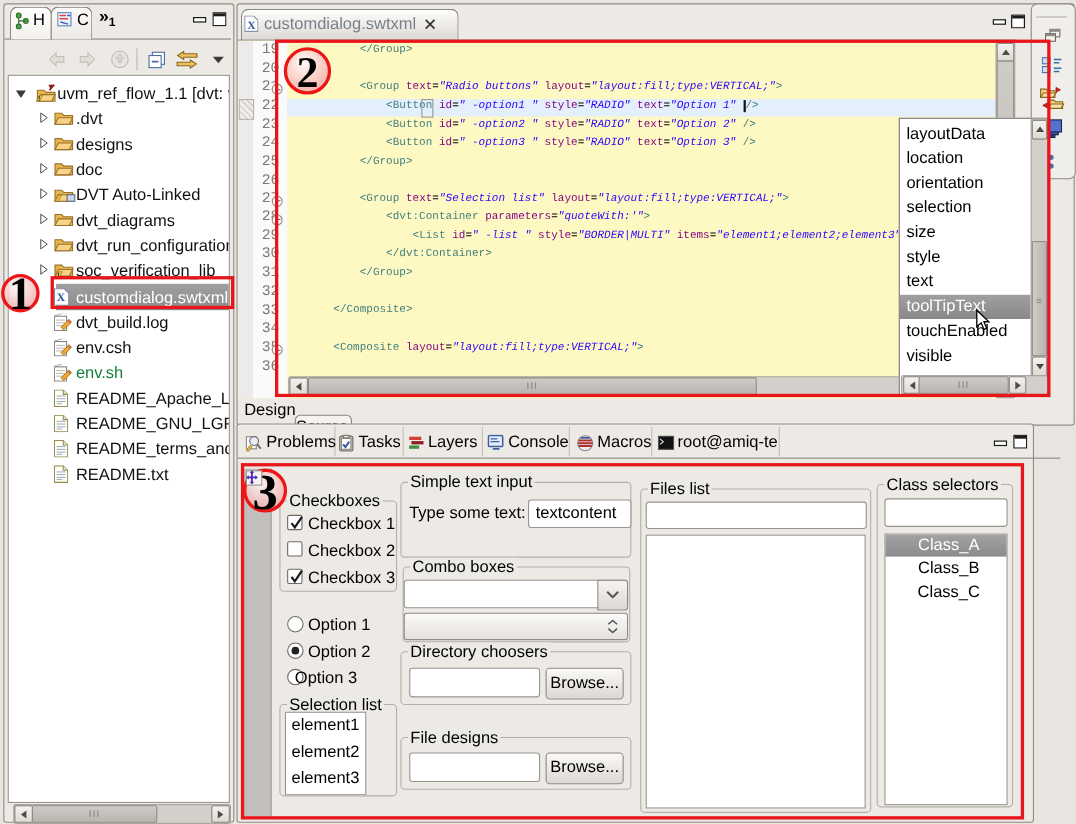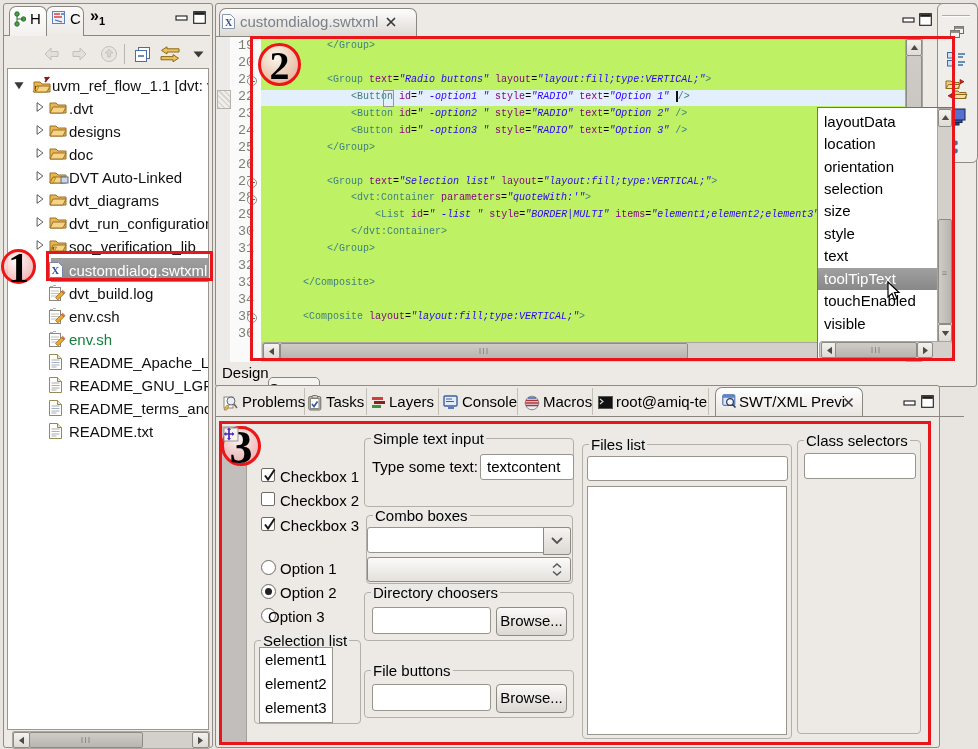--- a/index.html
+++ b/index.html
@@ -13,21 +13,21 @@
 #ltabbar{position:absolute;left:0;top:0;width:206px;height:31px;border-bottom:1px solid #8a8680}
 .ticon{position:absolute;top:7px}
 #ltoolbar{position:absolute;left:0;top:32px;width:206px;height:29px}
 #treewrap{position:absolute;left:3px;top:64px;width:200px;height:660px;background:#fff;
  border:1px solid #9a968f;overflow:hidden}
 .trow{position:absolute;left:0;width:100%;height:22px;font-size:15px;color:#111;white-space:nowrap}
 .trow .lbl{position:absolute;top:2px}
 .exp{position:absolute;width:10px;height:10px}
 
 #edpanel{left:215px;top:3px;width:760px;height:382px}
-#edcontent{position:absolute;left:1px;top:33px;width:689px;height:325px;background:#bef264;overflow:hidden}
+#edcontent{position:absolute;left:1px;top:33px;width:689px;height:325px;background:#fef9c3;overflow:hidden}
 #gutter{position:absolute;left:0;top:0;width:13px;height:325px;background:#ecebe9}
 #lnums{position:absolute;left:13px;top:0;width:24px;height:325px;background:#fbfafa;
  font-family:"Liberation Mono",monospace;font-size:13.4px;color:#7d7d74;text-align:right}
 .ln{height:16.95px;line-height:16.95px}
 #code{position:absolute;left:38px;top:0;right:0;height:325px;
  font-family:"Liberation Mono",monospace;font-size:10px;white-space:pre}
 .cl{height:16.95px;line-height:16.95px}
 .tg{color:#3f7f7f}.at{color:#7f007f}.av{color:#2a00ff;font-style:italic}.eq{color:#000}
 #curline{position:absolute;left:35px;top:52.5px;right:0;height:16.95px;background:#e3effb}
 
@@ -476,47 +476,38 @@
      <path d="M2 5.5h12M1.4 8h13.2M2 10.5h12" stroke="#b03030" stroke-width="1.7"></path>
      <path d="M4 3h8" stroke="#4060b0" stroke-width="1.5"></path>
    </svg>
    <span style="margin-left:22px">Macros</span></div>
  <div class="btab" style="left:380px;width:112px">
    <svg width="15" height="13" viewBox="0 0 15 13" style="position:absolute;left:2px;top:8px">
      <rect x="0.5" y="0.5" width="14" height="12" fill="#111" stroke="#555"></rect>
         <path d="M2 3l3 2.5L2 8" stroke="#ddd" stroke-width="1.1" fill="none"></path>
    </svg>
    <span style="margin-left:20px">root@amiq-te</span></div>
- <div class="btab sel" style="left:499px;width:146px;border:1px solid #8a8680;border-bottom:none;border-radius:7px 7px 0 0;background:linear-gradient(#ffffff,#e8e5e0);top:1px;height:28px">
-   <svg width="16" height="15" viewBox="0 0 16 15" style="position:absolute;left:6px;top:6px">
-     <rect x="0.8" y="0.8" width="12" height="10.5" rx="1" fill="#dce8f8" stroke="#3b5ea5"></rect>
-     <rect x="0.8" y="0.8" width="12" height="3" fill="#5c85c7"></rect>
-     <circle cx="8" cy="8" r="3.4" fill="#eef4fc" stroke="#335" stroke-width="1.2"></circle>
-     <path d="M10.5 10.5l3 3" stroke="#335" stroke-width="1.6"></path>
-   </svg>
-   <span style="margin-left:23px">SWT/XML Previ</span>
-   <svg width="11" height="11" viewBox="0 0 11 11" style="position:absolute;right:8px;top:9px">
-        <path d="M1.5 1.5l8 8M9.5 1.5l-8 8" stroke="#333" stroke-width="1.5"></path>
-      </svg>
- </div>
  <svg class="abs" style="left:687px;top:12px" width="13" height="10" viewBox="0 0 13 10">
       <rect x="1" y="3" width="11" height="4" fill="#fff" stroke="#1a1a1a" stroke-width="1.1"></rect>
     </svg>
  <svg class="abs" style="left:705px;top:9px" width="13" height="13" viewBox="0 0 13 13">
       <rect x="0.7" y="0.7" width="11.6" height="11.6" fill="#fff" stroke="#1a1a1a" stroke-width="1.1"></rect>
       <rect x="1.2" y="1.2" width="10.6" height="2.6" fill="#1a1a1a"></rect>
     </svg>
 
  <div class="abs" style="left:5px;top:40px;width:25px;height:316px;background:#c1bebb;border-right:1px solid #a3a09a"></div>
  <svg class="abs" style="left:7px;top:41px;z-index:65" width="16" height="15" viewBox="0 0 16 15">
    <rect x="1" y="1" width="14" height="13" fill="#f6f3f1" stroke="#9a958e"></rect>
    <path d="M6 2.5v9M1.5 7h9" stroke="#4b2bbf" stroke-width="1.7"></path>
    <path d="M6 0.5l-2 2.5h4zM6 13.5l-2-2.5h4zM0.8 7l2.4-2v4zM11.4 7l-2.4-2v4z" fill="#4b2bbf"></path>
  </svg>
 
+ <div class="grp" style="left:38px;top:69px;width:105px;height:81px">
+      <div class="grplbl">Checkboxes</div>
+    </div>
  <div class="cb" style="left:45px;top:82px">
       <svg width="13" height="13" viewBox="0 0 13 13" style="margin:0 0 0 1px;overflow:visible">
         <path d="M2 6.5l3 4L11.5 0.8" stroke="#1a1a1a" stroke-width="2" fill="none"></path>
       </svg>
     </div>
  <div class="abs lb" style="left:64px;top:82px">Checkbox 1</div>
  <div class="cb" style="left:45px;top:106px"></div>
  <div class="abs lb" style="left:64px;top:106px">Checkbox 2</div>
  <div class="cb" style="left:45px;top:131px">
       <svg width="13" height="13" viewBox="0 0 13 13" style="margin:0 0 0 1px;overflow:visible">
@@ -564,35 +555,40 @@
       </svg>
     </div>
 
  <div class="grp" style="left:148px;top:206px;width:208px;height:47px">
       <div class="grplbl">Directory choosers</div>
     </div>
  <div class="tfield" style="left:156px;top:221px;width:117px;height:25px"></div>
  <div class="btn" style="left:280px;top:221px;width:69px;height:27px;line-height:26px">Browse...</div>
 
  <div class="grp" style="left:148px;top:284px;width:208px;height:46px">
-      <div class="grplbl">File buttons</div>
+      <div class="grplbl">File designs</div>
     </div>
  <div class="tfield" style="left:156px;top:298px;width:117px;height:25px"></div>
  <div class="btn" style="left:280px;top:298px;width:69px;height:27px;line-height:26px">Browse...</div>
 
  <div class="grp" style="left:366px;top:58px;width:208px;height:293px">
       <div class="grplbl">Files list</div>
     </div>
  <div class="tfield" style="left:371px;top:70px;width:199px;height:23px"></div>
  <div class="listbox" style="left:371px;top:100px;width:198px;height:247px"></div>
 
  <div class="grp" style="left:581px;top:54px;width:122px;height:292px">
       <div class="grplbl">Class selectors</div>
     </div>
  <div class="tfield" style="left:588px;top:67px;width:110px;height:24px"></div>
+ <div class="listbox" style="left:588px;top:99px;width:110px;height:245px">
+   <div class="li" style="background:linear-gradient(#a2a2a2,#8b8b8b);color:#fff;text-align:center;height:20px;line-height:20px">Class_A</div>
+   <div class="li" style="text-align:center;height:22px;line-height:22px">Class_B</div>
+   <div class="li" style="text-align:center;height:22px;line-height:22px">Class_C</div>
+ </div>
 </div>
 
 <div class="abs" id="popup" style="left:817px;top:107px;width:134px;height:251px;background:#fff;border:1px solid #767171;z-index:40">
  <div style="position:absolute;left:6px;top:3px;font-size:15px;line-height:22.3px;color:#000">layoutData</div>
  <div style="position:absolute;left:6px;top:25.3px;font-size:15px;line-height:22.3px">location</div>
  <div style="position:absolute;left:6px;top:47.6px;font-size:15px;line-height:22.3px">orientation</div>
  <div style="position:absolute;left:6px;top:69.9px;font-size:15px;line-height:22.3px">selection</div>
  <div style="position:absolute;left:6px;top:92.2px;font-size:15px;line-height:22.3px">size</div>
  <div style="position:absolute;left:6px;top:114.5px;font-size:15px;line-height:22.3px">style</div>
  <div style="position:absolute;left:6px;top:136.8px;font-size:15px;line-height:22.3px">text</div>

